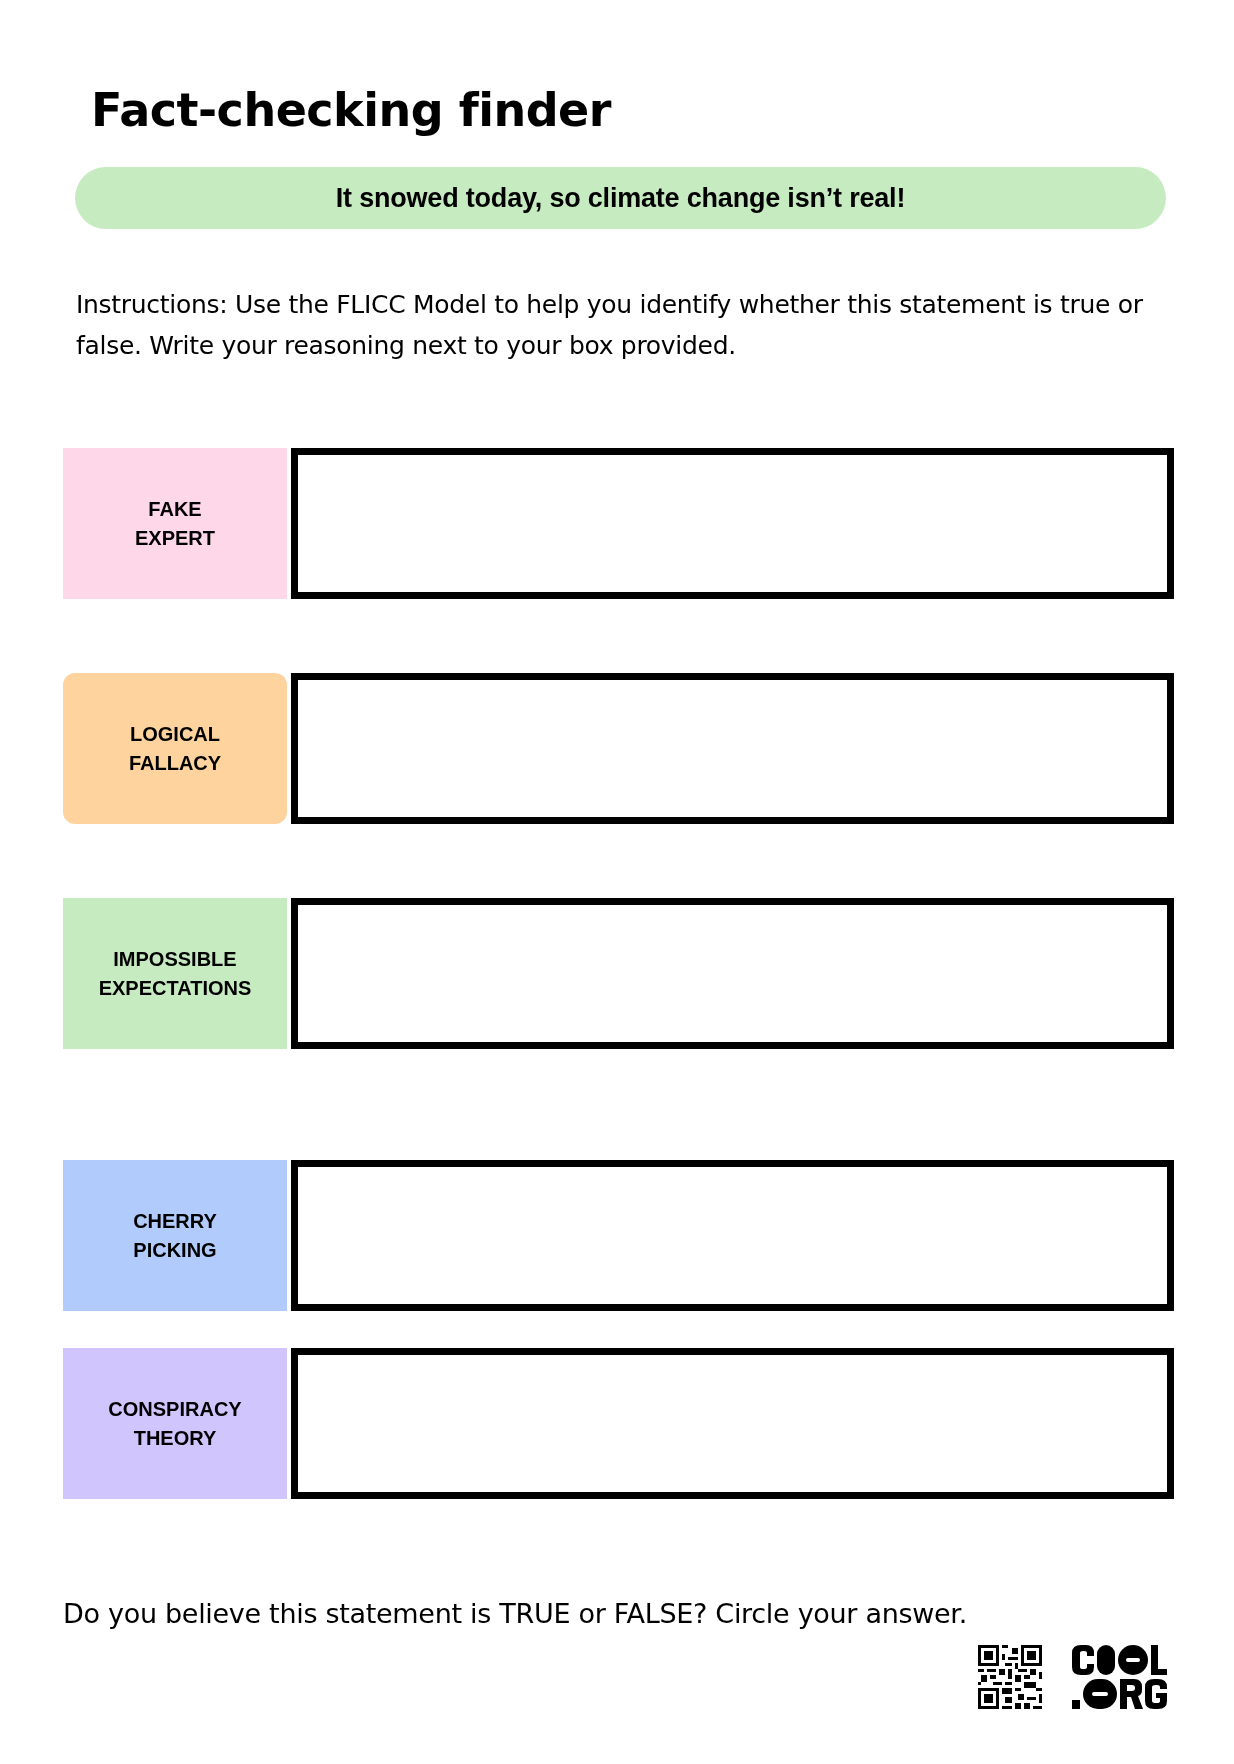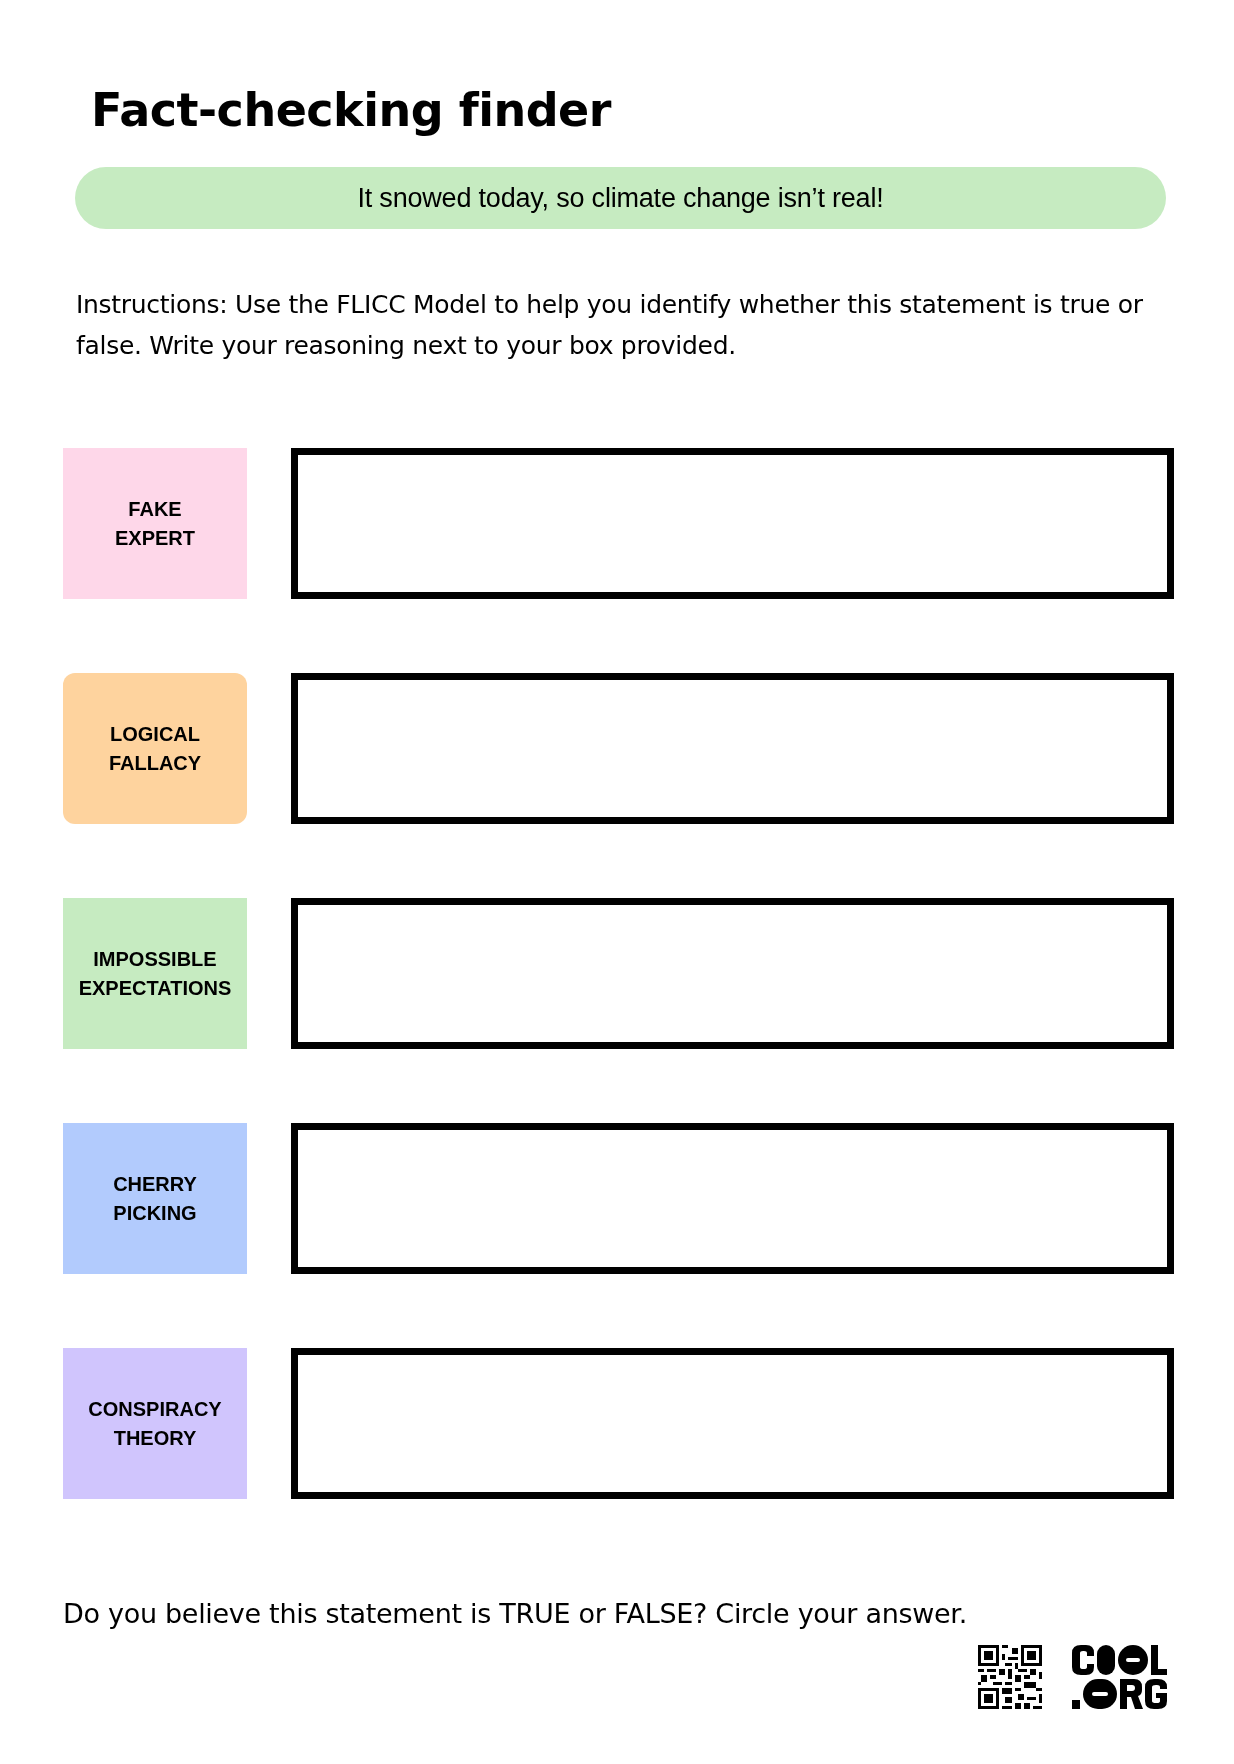--- a/index.html
+++ b/index.html
@@ -3,28 +3,28 @@
   <meta charset="utf-8">
   <style>
     html, body { margin: 0; padding: 0; background: #ffffff; }
     body { width: 1234px; height: 1764px; position: relative; overflow: hidden;
            font-family: "DejaVu Sans", sans-serif; color: #000; }
     .title { position: absolute; left: 75px; top: 62px; margin: 16px;
              font-family: "DejaVu Sans", sans-serif; font-weight: bold;
              font-size: 46px; letter-spacing: -0.5px; line-height: 64px; }
     .pill { position: absolute; left: 75px; top: 167px; width: 1091px; height: 62px;
             border-radius: 31px; display: flex; align-items: center; justify-content: center; }
-    .pill span { font-family: "Liberation Sans", sans-serif; font-weight: normal; font-size: 27px;
+    .pill span { font-family: "Liberation Sans", sans-serif; font-weight: bold; font-size: 27px;
                  letter-spacing: -0.2px; }
     .instructions { position: absolute; left: 76px; top: 284px; width: 1100px;
                     font-family: "DejaVu Sans", sans-serif; font-size: 25px; line-height: 41px;
                     letter-spacing: -0.3px; }
     .instructions .lbl { font-weight: normal; }
     .row { position: absolute; left: 63px; width: 1111px; height: 151px; }
-    .label-box { position: absolute; left: 0; top: 0; width: 184px; height: 151px;
+    .label-box { position: absolute; left: 0; top: 0; width: 224px; height: 151px;
                  display: flex; align-items: center; justify-content: center; text-align: center; }
     .label-box span { font-family: "Liberation Sans", sans-serif; font-weight: bold; font-size: 20px;
                       line-height: 29px; white-space: pre-line; }
     .write-box { position: absolute; left: 228px; top: 0; width: 883px; height: 151px;
                  box-sizing: border-box; border: 7px solid #000; background: #fff; }
     .question { position: absolute; left: 63px; top: 1598px;
                 font-family: "DejaVu Sans", sans-serif; font-size: 27px; letter-spacing: -0.3px; }
     .logo-wrap { position: absolute; left: 978px; top: 1645px; display: flex; align-items: center; gap: 30px; }
     .qr { width: 64px; height: 64px; }
     .coolorg { width: 95px; height: 64px; }
@@ -59,21 +59,21 @@
 </div>
 
 <div class="row" style="top:898px">
   <div class="label-box" style="background: rgb(198, 235, 193); align-items: center;">
     <span>IMPOSSIBLE
 EXPECTATIONS</span>
   </div>
   <div class="write-box"></div>
 </div>
 
-<div class="row" style="top:1123px">
+<div class="row" style="top:1160px">
   <div class="label-box" style="background: rgb(178, 203, 253);">
     <span>CHERRY
 PICKING</span>
   </div>
   <div class="write-box"></div>
 </div>
 
 <div class="row" style="top:1348px">
   <div class="label-box" style="background: rgb(208, 197, 253);">
     <span>CONSPIRACY

